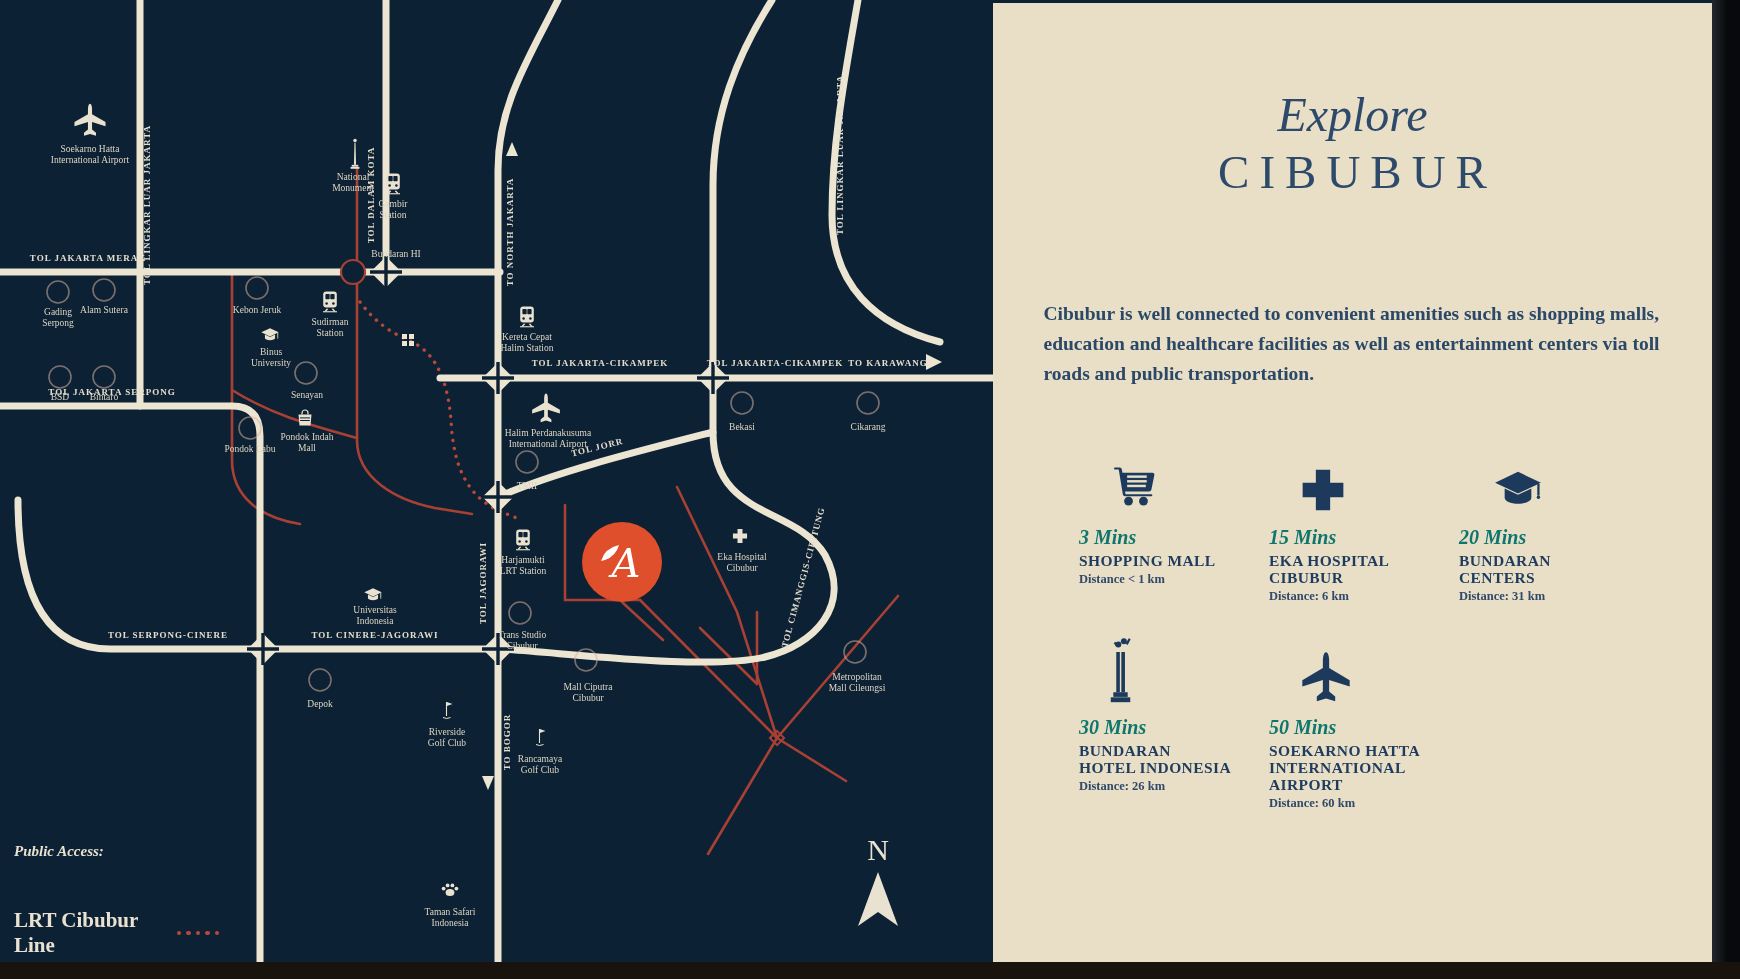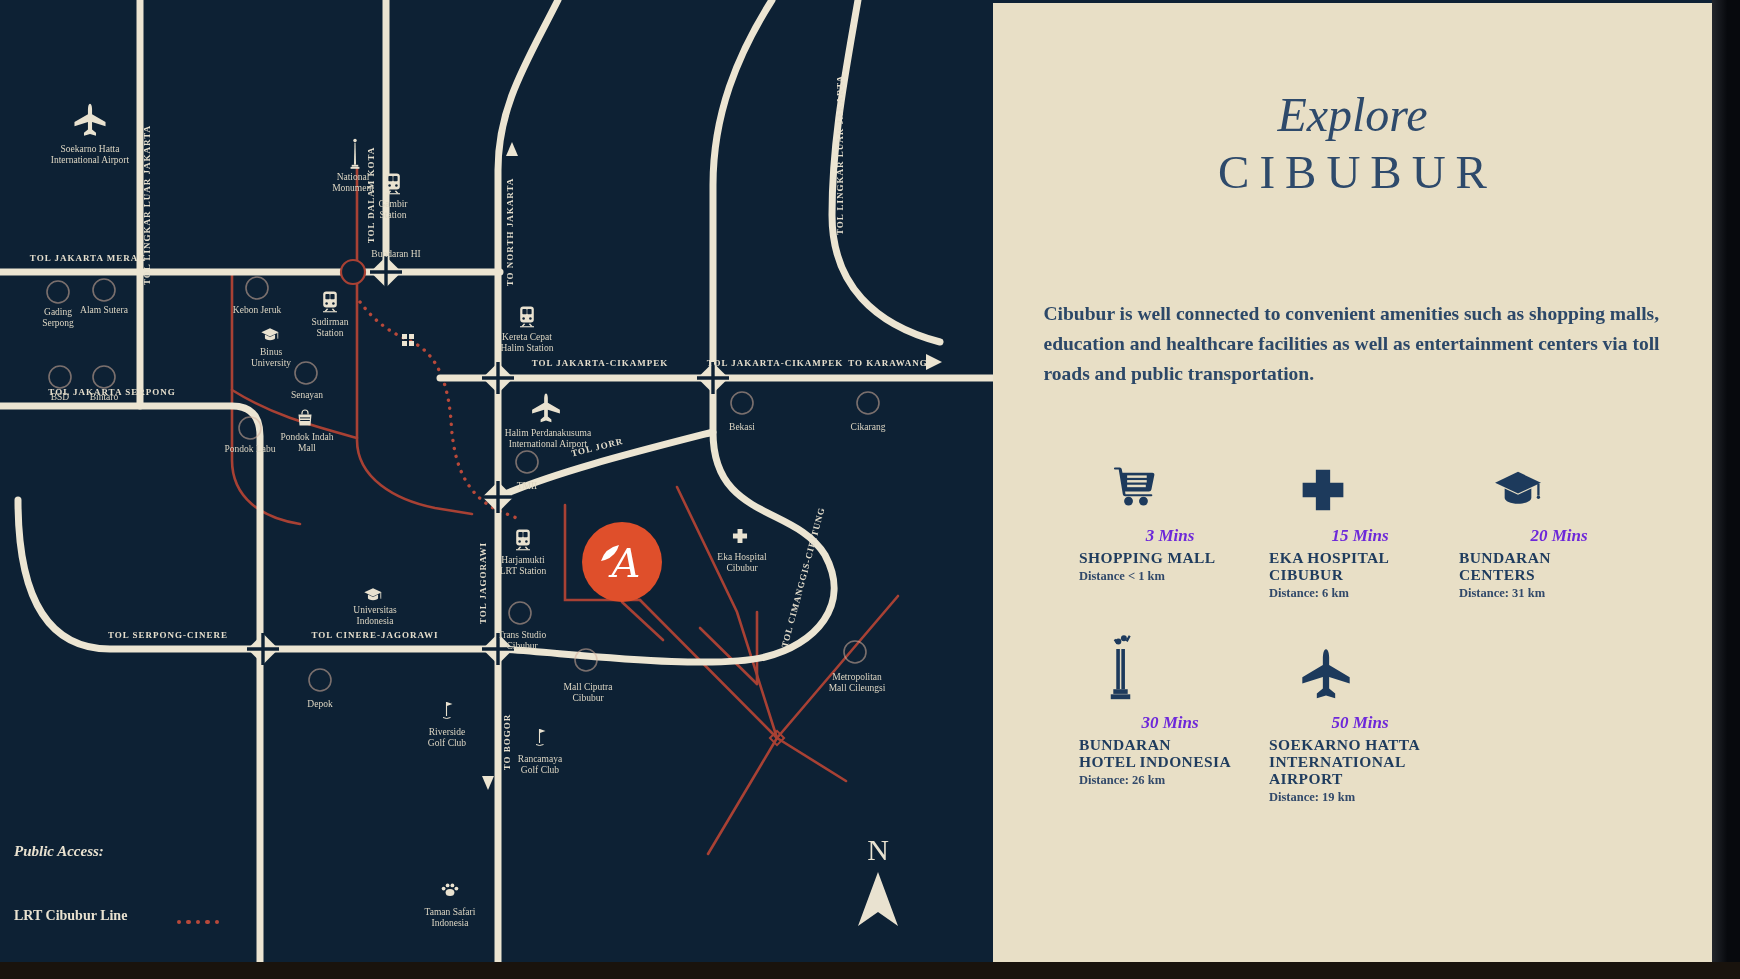--- a/index.html
+++ b/index.html
@@ -18,22 +18,22 @@
   .roadlabel{fill:#e6dfcd;font-size:9px;font-weight:bold;letter-spacing:1px;text-anchor:middle;
              font-family:"Liberation Serif",serif;}
   .place{fill:#ddd6c3;font-size:9.5px;text-anchor:middle;font-family:"Liberation Serif",serif;}
   .mapicons{color:#e9e2d0;--ic-bg:#0d2134;}
   .mapicons use{fill:currentColor;}
   .arrowhead{fill:#ece5d2;}
 
   
   #legend{position:absolute;left:14px;top:843px;color:#e9e2d0;width:205px;}
   #legend .ltitle{font-style:italic;font-weight:bold;font-size:15px;margin-bottom:8px;}
-  .lrow{display:flex;justify-content:space-between;align-items:flex-end;font-weight:bold;
-        font-size:14px;margin-bottom:7px;margin-top:48px;}
+  .lrow{display:flex;justify-content:space-between;align-items:center;font-weight:bold;
+        font-size:21px;margin-bottom:7px;margin-top:48px;}
   .dots{display:flex;gap:5px;align-items:center;}
   .dots i{width:4.5px;height:4.5px;border-radius:50%;background:#b8493a;display:block;}
   .bar{width:38px;height:3px;background:#b8493a;}
 
   
   #panel{position:absolute;left:993px;top:3px;width:719px;height:962px;background:#e8dfc6;color:#23405f;}
   #heading{position:absolute;top:88px;left:0;width:100%;text-align:center;color:#2e4a6b;}
   #explore{font-style:italic;font-size:48px;line-height:1;}
   #cibubur{font-size:47px;letter-spacing:10px;margin-top:6px;text-indent:10px;}
   #para{position:absolute;top:296px;left:50%;transform:translateX(-50%);width:618px;
@@ -42,21 +42,21 @@
              grid-template-columns:182px 182px 200px;column-gap:8px;row-gap:26px;}
   .cell{min-height:150px;}
   .a-icon{height:76px;display:flex;align-items:flex-end;margin-left:28px;}
   .a-icon svg{fill:#1d3a5c;color:#1d3a5c;--ic-bg:#e8dfc6;}
   .ic-cart{width:58px;height:56px}
   .ic-train{width:50px;height:56px}
   .ic-cross{width:52px;height:52px}
   .ic-cap{width:62px;height:50px}
   .ic-monument{width:27px;height:72px}
   .ic-plane{width:58px;height:58px}
-  .a-mins{font-style:italic;font-weight:bold;font-size:17px;margin-top:10px;color:#6d28d9;text-align:center;}
+  .a-mins{font-style:italic;font-weight:bold;font-size:20px;margin-top:10px;color:#0f766e;}
   .a-name{font-weight:bold;font-size:15.5px;line-height:17px;letter-spacing:.4px;margin-top:3px;
           white-space:pre-line;color:#1f3c5e;}
   .a-dist{font-size:12.5px;font-weight:bold;margin-top:3px;color:#31496a;}
 
   
   #right-strip{position:absolute;left:1712px;top:0;width:28px;height:979px;
                background:linear-gradient(90deg,#23262c,#07090d 55%);}
   #bottom-strip{position:absolute;left:0;top:962px;width:1740px;height:17px;background:#19130d;}
 </style>
 </head>
@@ -374,20 +374,20 @@
         <div class="cell">
           <div class="a-icon">
       <svg class="ic-plane" viewBox="0 0 24 24">
               <use href="#i-plane"></use>
             </svg>
           </div>
     <div class="a-mins">50 Mins</div>
     <div class="a-name">SOEKARNO HATTA
 INTERNATIONAL
 AIRPORT</div>
-    <div class="a-dist">Distance: 19 km</div>
+    <div class="a-dist">Distance: 60 km</div>
         </div>
       </div>
   </div>
 
   <div id="right-strip"></div>
   <div id="bottom-strip"></div>
 </div>
 
 </body></html>

